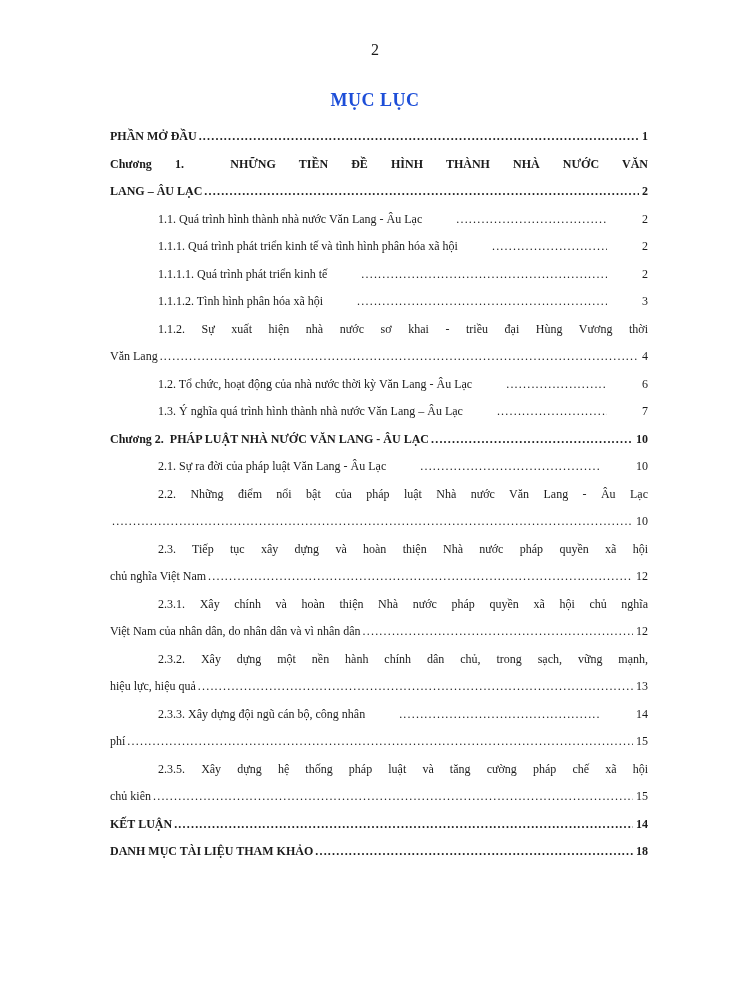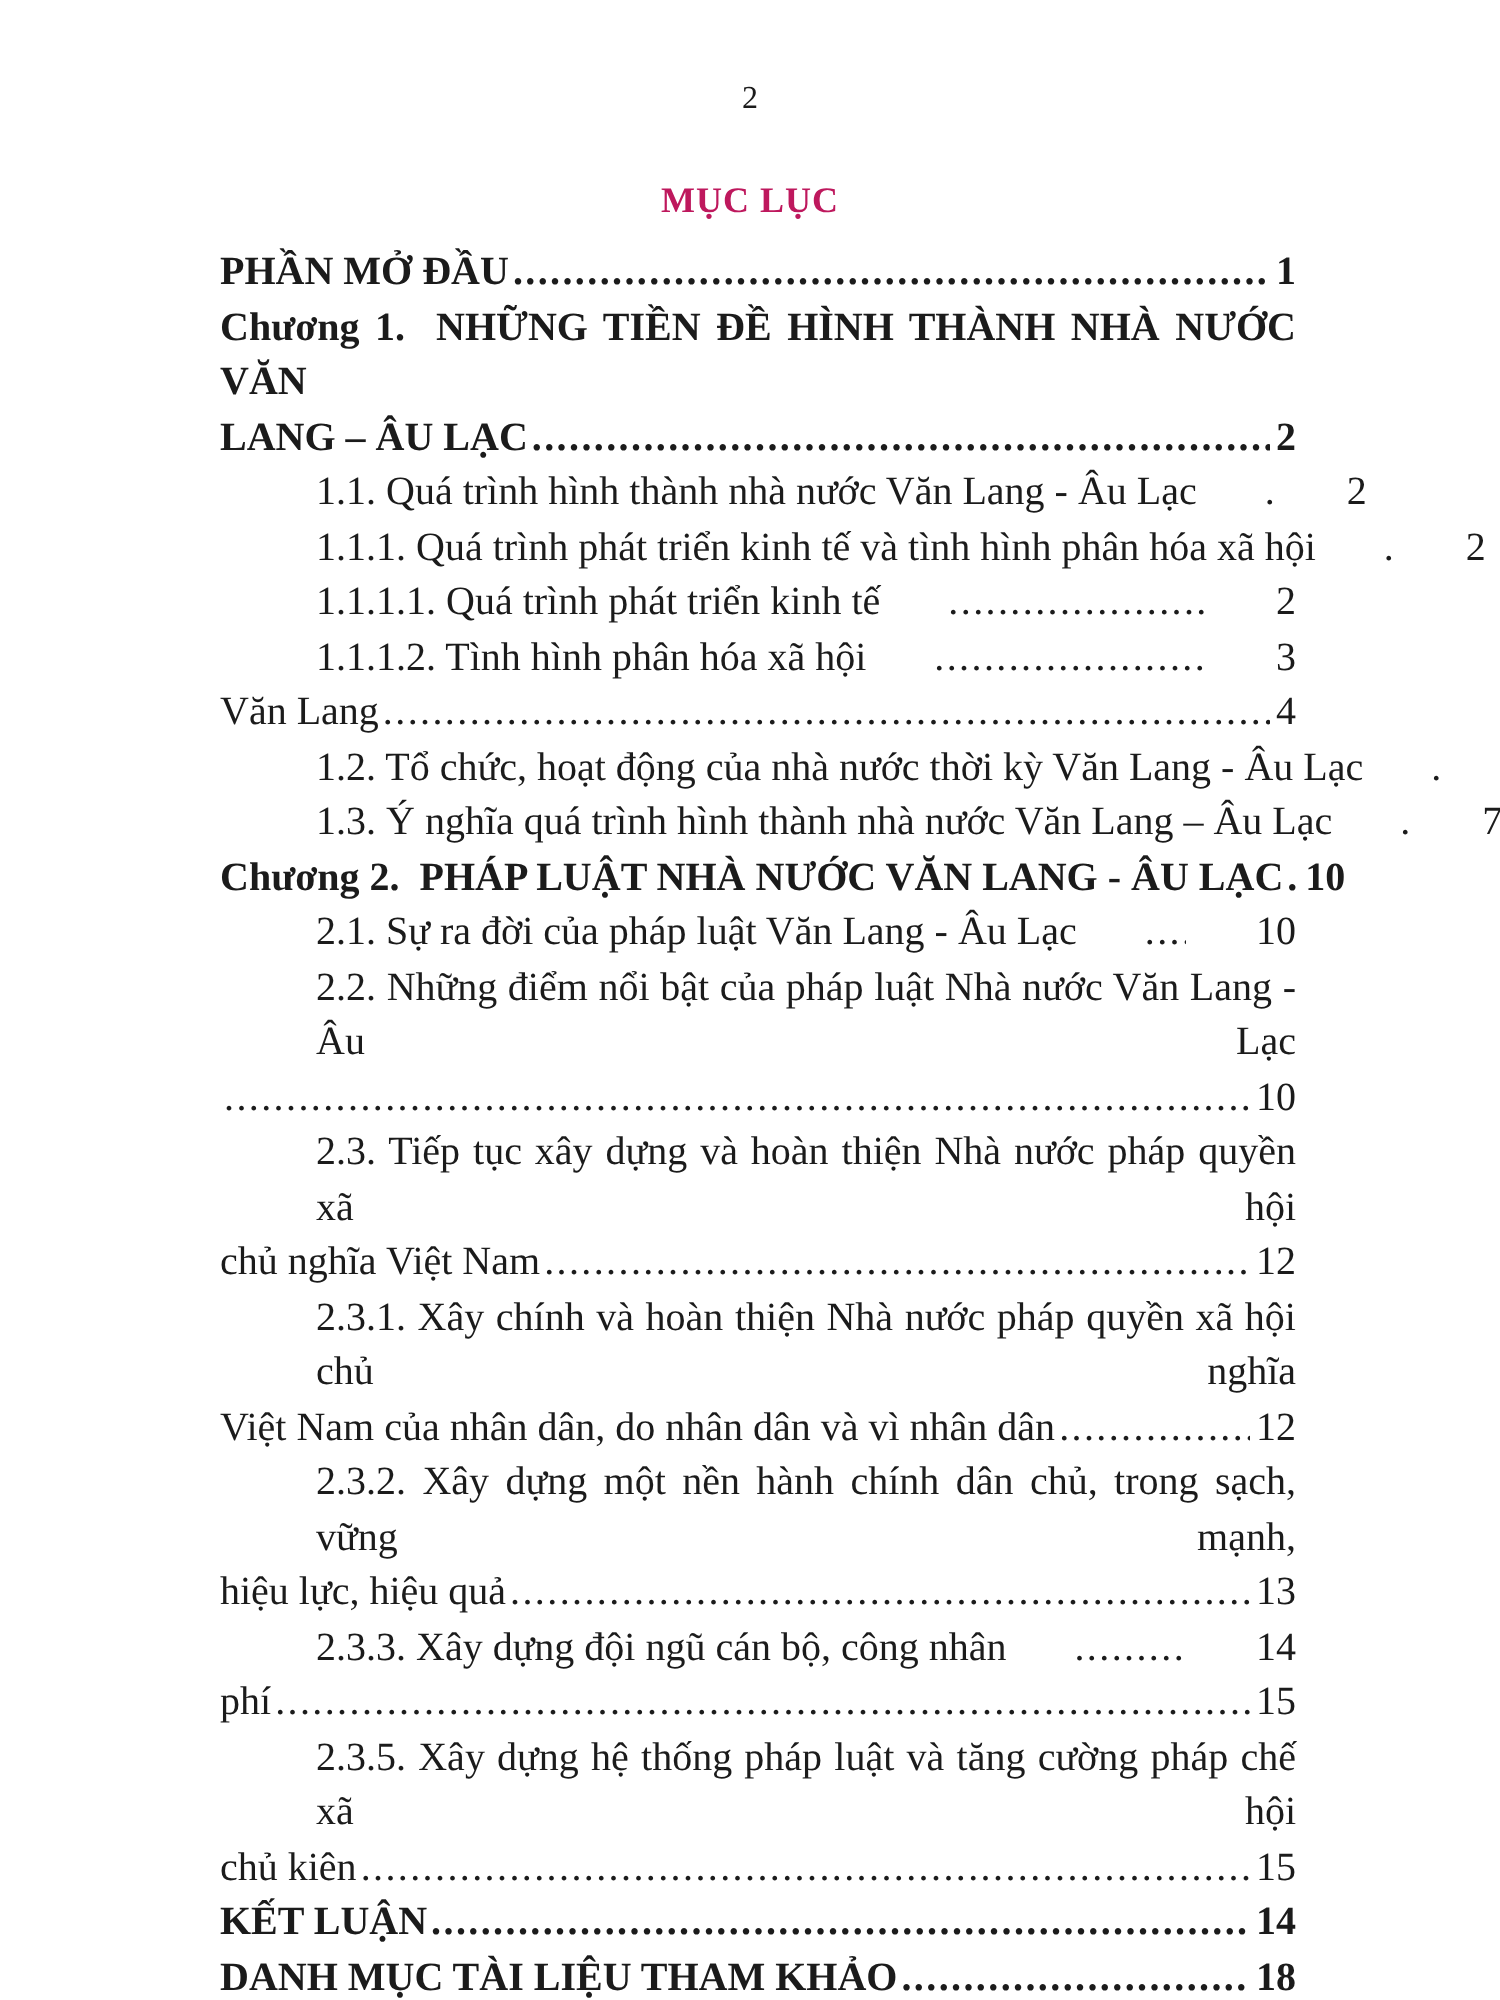--- a/index.html
+++ b/index.html
@@ -33,21 +33,21 @@
   }
   .toc {
     position: absolute;
     top: 123px;
     left: 110px;
     width: 538px;
   }
   .toc-line {
     display: flex;
     align-items: flex-end;
-    font-size: 20px;
+    font-size: 12px;
     line-height: 27.5px;
     white-space: nowrap;
   }
   .toc-line.bold { font-weight: bold; }
   .toc-line.indent { padding-left: 48px; gap: 32px; }
   .toc-line.wrap {
     display: block;
     white-space: normal;
     text-align: justify;
     text-align-last: justify;
@@ -67,21 +67,21 @@
     flex: 0 0 auto;
     padding-left: 3px;
     text-align: right;
   }
 </style>
 </head>
 <body>
 
 <div class="page" style="color: rgb(27, 27, 27); background: rgb(255, 255, 255);">
   <div class="page-number-header">2</div>
-  <div class="toc-title" style="color: #be185d;">MỤC LỤC</div>
+  <div class="toc-title" style="color: #1d4ed8;">MỤC LỤC</div>
   <div class="toc">
       <div class="toc-line bold">
         <span class="toc-text">PHẦN MỞ ĐẦU</span>
         <span class="dots"></span>
         <span class="pagenum">1</span>
       </div>
       <div class="toc-line bold wrap">Chương 1.&nbsp; NHỮNG TIỀN ĐỀ HÌNH THÀNH NHÀ NƯỚC VĂN</div>
       <div class="toc-line bold">
         <span class="toc-text">LANG – ÂU LẠC</span>
         <span class="dots"></span>
@@ -100,20 +100,21 @@
       <div class="toc-line indent">
         <span class="toc-text">1.1.1.1. Quá trình phát triển kinh tế</span>
         <span class="dots"></span>
         <span class="pagenum">2</span>
       </div>
       <div class="toc-line indent">
         <span class="toc-text">1.1.1.2. Tình hình phân hóa xã hội</span>
         <span class="dots"></span>
         <span class="pagenum">3</span>
       </div>
+      <div class="toc-line indent wrap">1.1.2. Sự xuất hiện nhà nước sơ khai - triều đại Hùng Vương thời</div>
       <div class="toc-line">
         <span class="toc-text">Văn Lang</span>
         <span class="dots"></span>
         <span class="pagenum">4</span>
       </div>
       <div class="toc-line indent">
         <span class="toc-text">1.2. Tổ chức, hoạt động của nhà nước thời kỳ Văn Lang - Âu Lạc</span>
         <span class="dots"></span>
         <span class="pagenum">6</span>
       </div>

